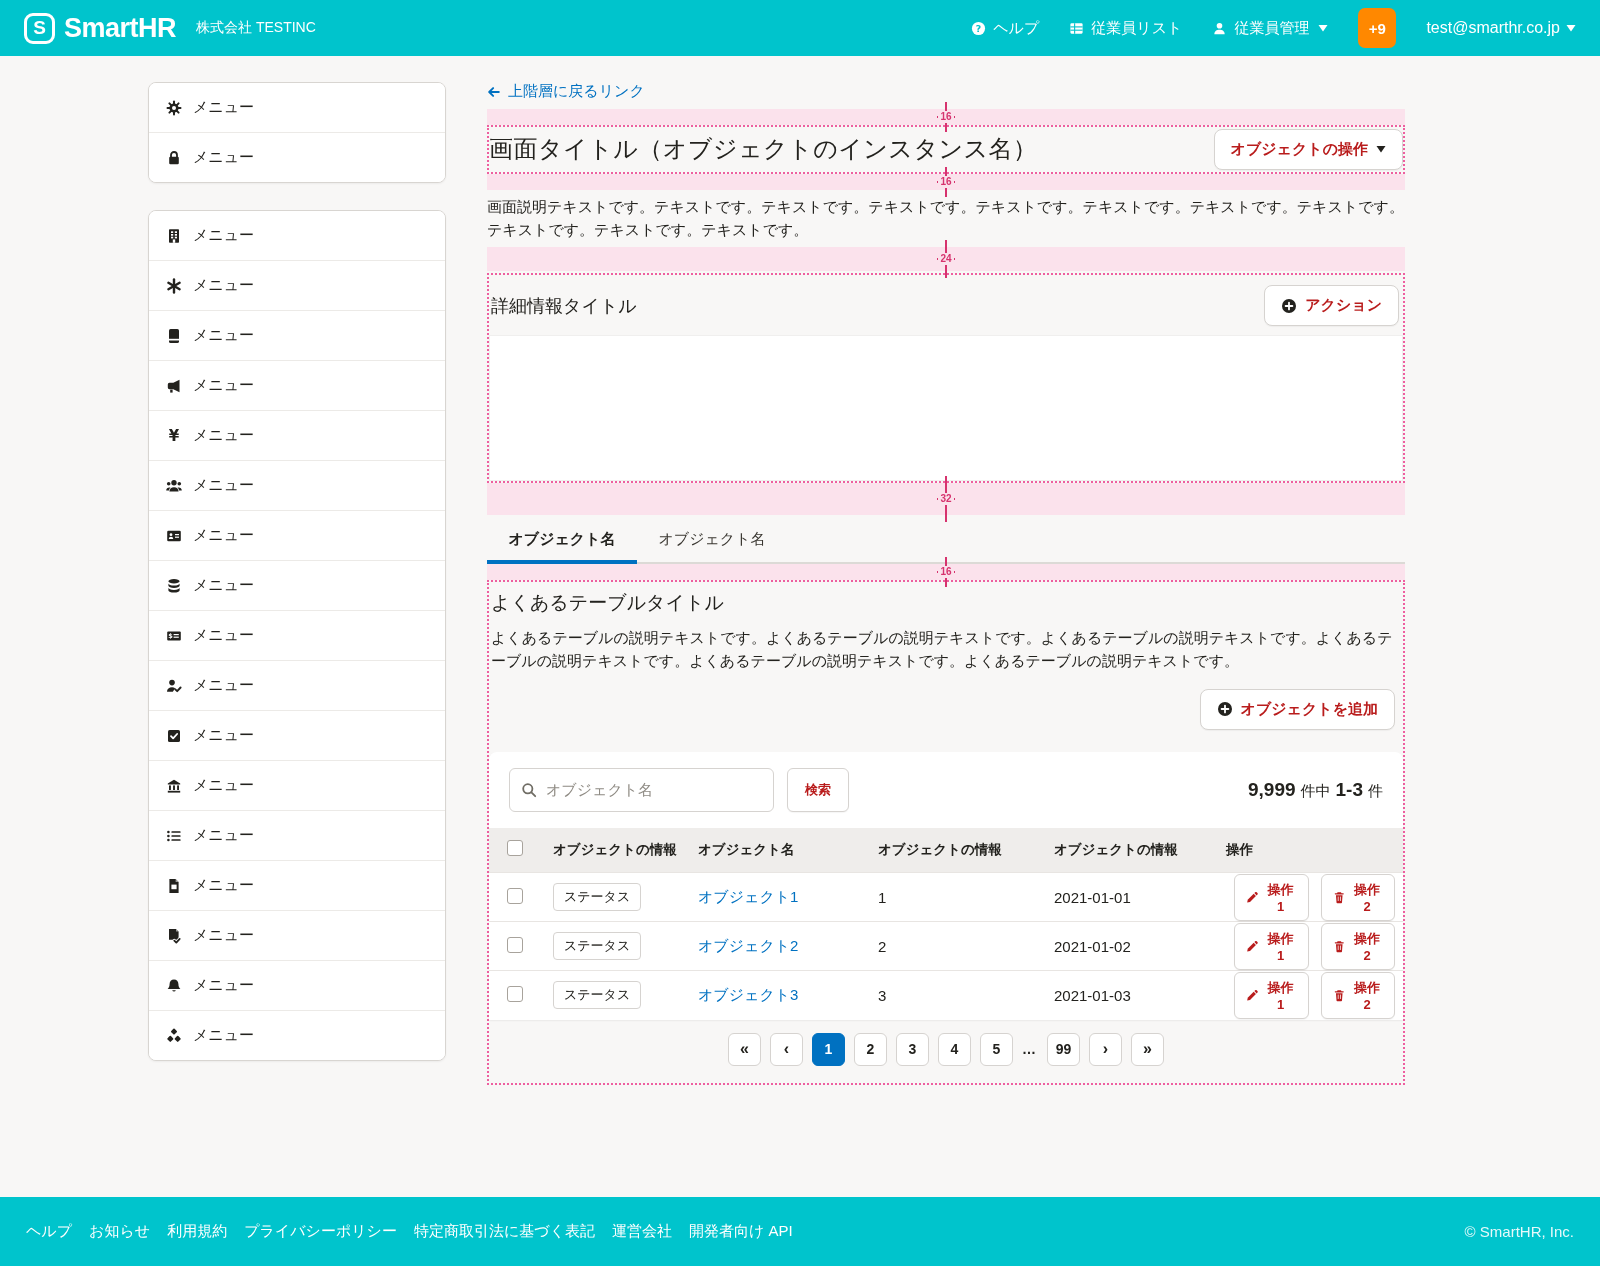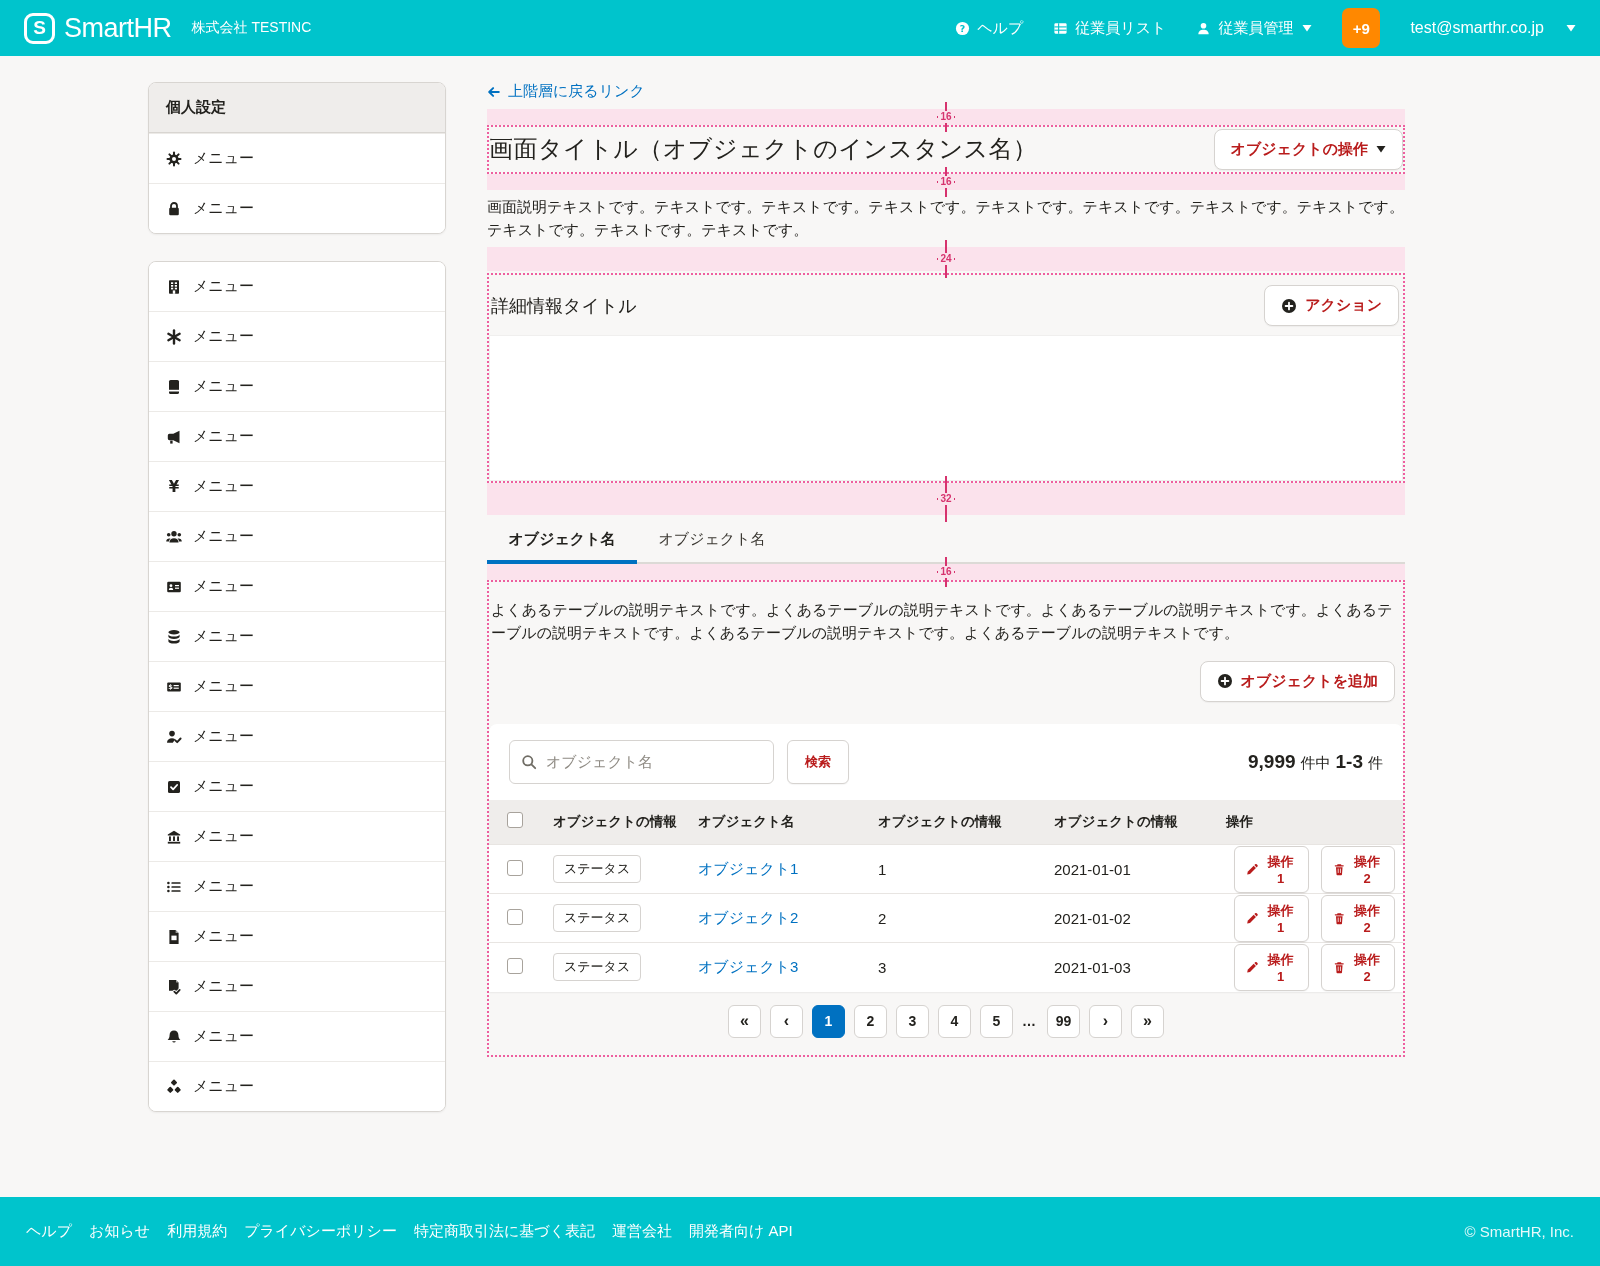--- a/index.html
+++ b/index.html
@@ -4,28 +4,28 @@
 <style>
   * { margin:0; padding:0; box-sizing:border-box; }
   html,body { background:#e9e8e6; }
   body { font-family:"Liberation Sans","DejaVu Sans",sans-serif; color:#23221e; }
   .app { width:1600px; height:1266px; margin:0 auto; background:#f8f7f6; display:flex; flex-direction:column; overflow:hidden; }
 
   
   .topbar { height:56px; background:#00c4cc; display:flex; align-items:center; padding:0 24px; flex-shrink:0; }
   .brand { display:flex; align-items:center; gap:9px; color:#fff; }
   .logo-mark { width:31px; height:31px; border:3px solid #fff; border-radius:9px; display:flex; align-items:center; justify-content:center; font-weight:bold; font-size:19px; color:#fff; }
-  .brand-name { font-size:27px; font-weight:normal; letter-spacing:-0.5px; }
+  .brand-name { font-size:27px; font-weight:bold; letter-spacing:-0.5px; }
   .tenant { color:#fff; font-size:14px; margin-left:20px; }
   .topnav { margin-left:auto; display:flex; align-items:center; gap:30px; }
   .topnav-item { display:flex; align-items:center; gap:7px; color:#fff; font-size:15px; cursor:pointer; white-space:nowrap; }
   .topnav-item .ticon { width:15px; height:15px; display:inline-flex; }
   .caret { width:10px; height:8px; display:inline-flex; margin-left:2px; }
   .notif-badge { background:#ff8800; color:#fff; font-size:15px; font-weight:bold; width:38px; height:40px; border-radius:7px; display:flex; align-items:center; justify-content:center; cursor:pointer; }
-  .account { display:flex; align-items:center; gap:20px; color:#fff; font-size:16px; cursor:pointer; }
+  .account { display:flex; align-items:center; gap:4px; color:#fff; font-size:16px; cursor:pointer; }
 
   
   .layout { display:flex; gap:41px; padding:26px 0 0 148px; align-items:flex-start; flex:1; }
 
   
   .sidebar { width:298px; flex-shrink:0; display:flex; flex-direction:column; gap:27px; }
   .side-card { background:#fff; border:1px solid #d8d5d1; border-radius:8px; overflow:hidden; box-shadow:0 1px 2px rgba(0,0,0,.05); }
   .side-card-header { background:#efedeb; padding:15px 17px; font-size:15px; font-weight:bold; border-bottom:1px solid #d8d5d1; }
   .side-item { display:flex; align-items:center; gap:11px; padding:15px 17px; font-size:15px; cursor:pointer; border-top:1px solid #eceae7; background:#fff; }
   .side-item:first-of-type { border-top:none; }
@@ -166,21 +166,20 @@
             </svg>
           </span>
       </span>
     </nav>
   </header>
 
   <div class="layout">
 
     <aside class="sidebar">
       <div class="side-card">
-        <div class="side-card-header">個人設定</div>
         <div class="side-item">
           <span class="sicon">
               <svg viewBox="0 0 16 16" width="100%" height="100%" fill="currentColor" xmlns="http://www.w3.org/2000/svg">
                 <g>
                   <rect x="7" y="0.5" width="2" height="15" rx="1"></rect>
                   <rect x="7" y="0.5" width="2" height="15" rx="1" transform="rotate(45 8 8)"></rect>
                   <rect x="7" y="0.5" width="2" height="15" rx="1" transform="rotate(90 8 8)"></rect>
                   <rect x="7" y="0.5" width="2" height="15" rx="1" transform="rotate(135 8 8)"></rect>
                 </g>
                 <circle cx="8" cy="8" r="4.6"></circle>
@@ -473,20 +472,21 @@
 
       <div class="band band-16">
         <span class="ruler">
             <i class="cap"></i>
             <b class="num">16</b>
             <i class="cap"></i>
           </span>
       </div>
 
       <section class="debug-box table-section">
+        <h2 class="table-section-title">よくあるテーブルタイトル</h2>
         <p class="table-section-desc">よくあるテーブルの説明テキストです。よくあるテーブルの説明テキストです。よくあるテーブルの説明テキストです。よくあるテーブルの説明テキストです。よくあるテーブルの説明テキストです。よくあるテーブルの説明テキストです。</p>
 
         <div class="add-row">
           <button class="btn">
             <span class="bicon">
                 <svg viewBox="0 0 16 16" width="100%" height="100%" fill="currentColor" xmlns="http://www.w3.org/2000/svg">
                   <circle cx="8" cy="8" r="7" fill="#23221e"></circle>
                   <path d="M8 4.6v6.8M4.6 8h6.8" stroke="#ffffff" stroke-width="1.8" stroke-linecap="round"></path>
                 </svg>
               </span>

